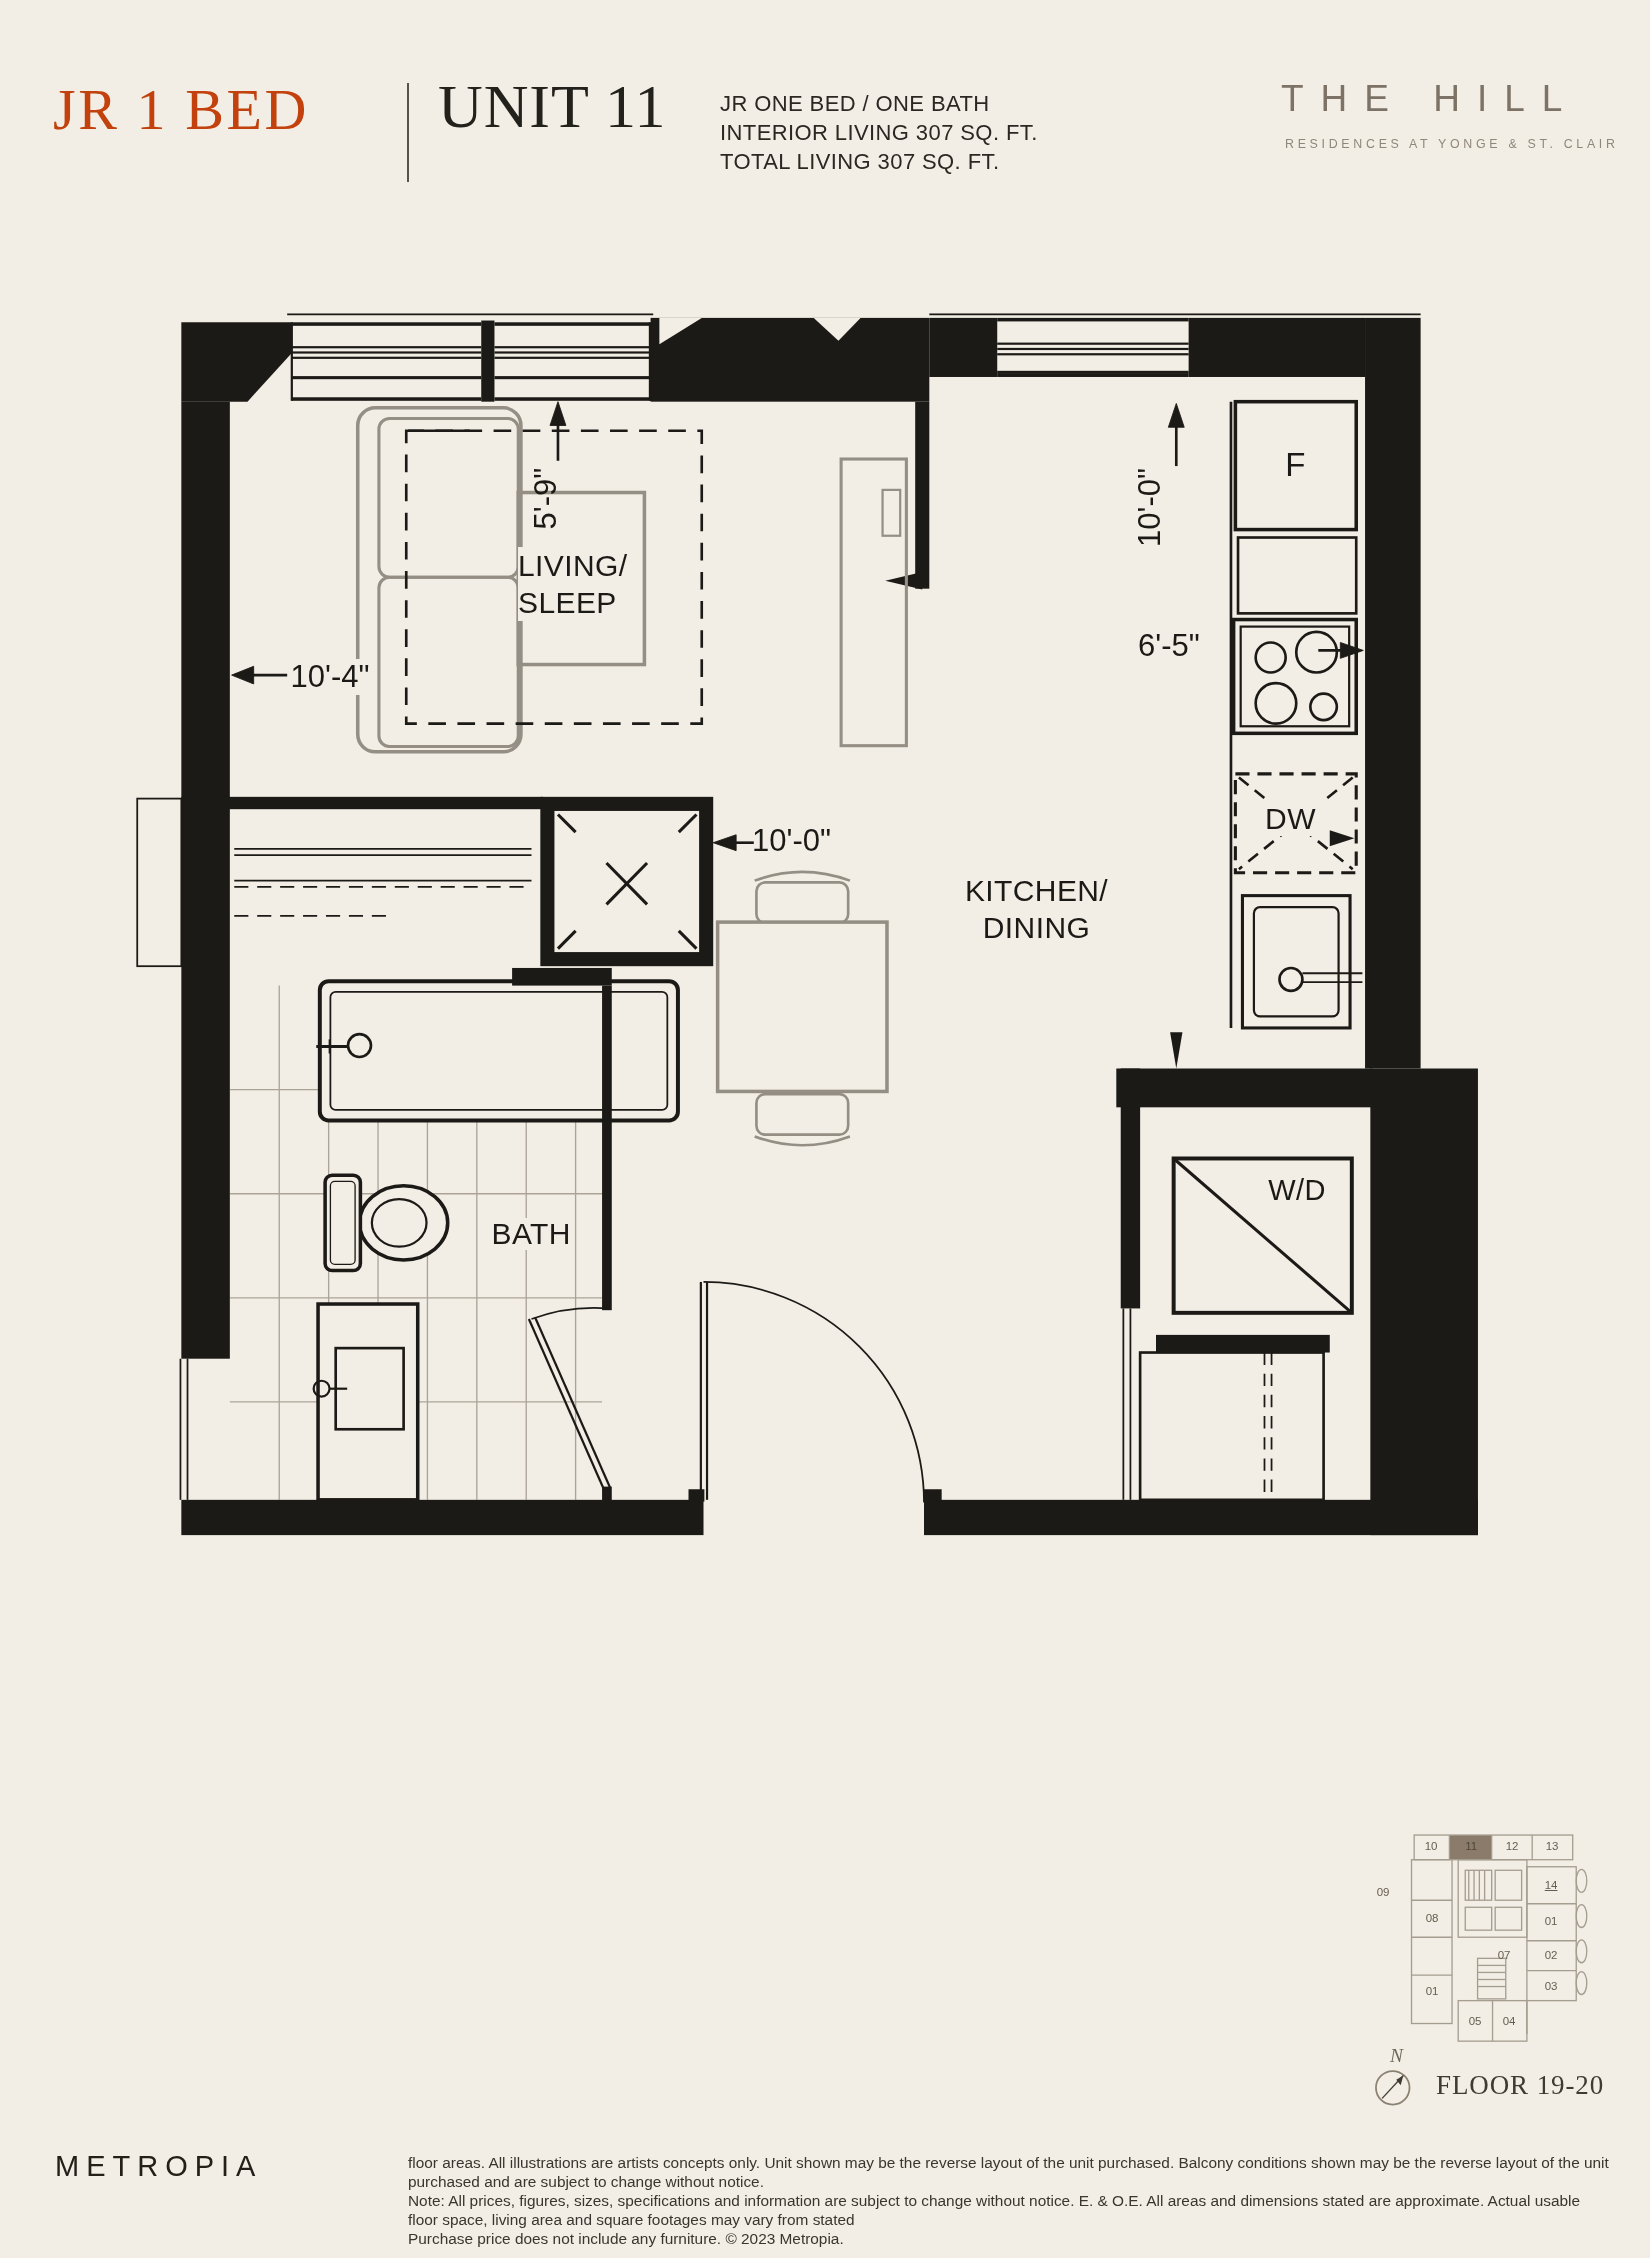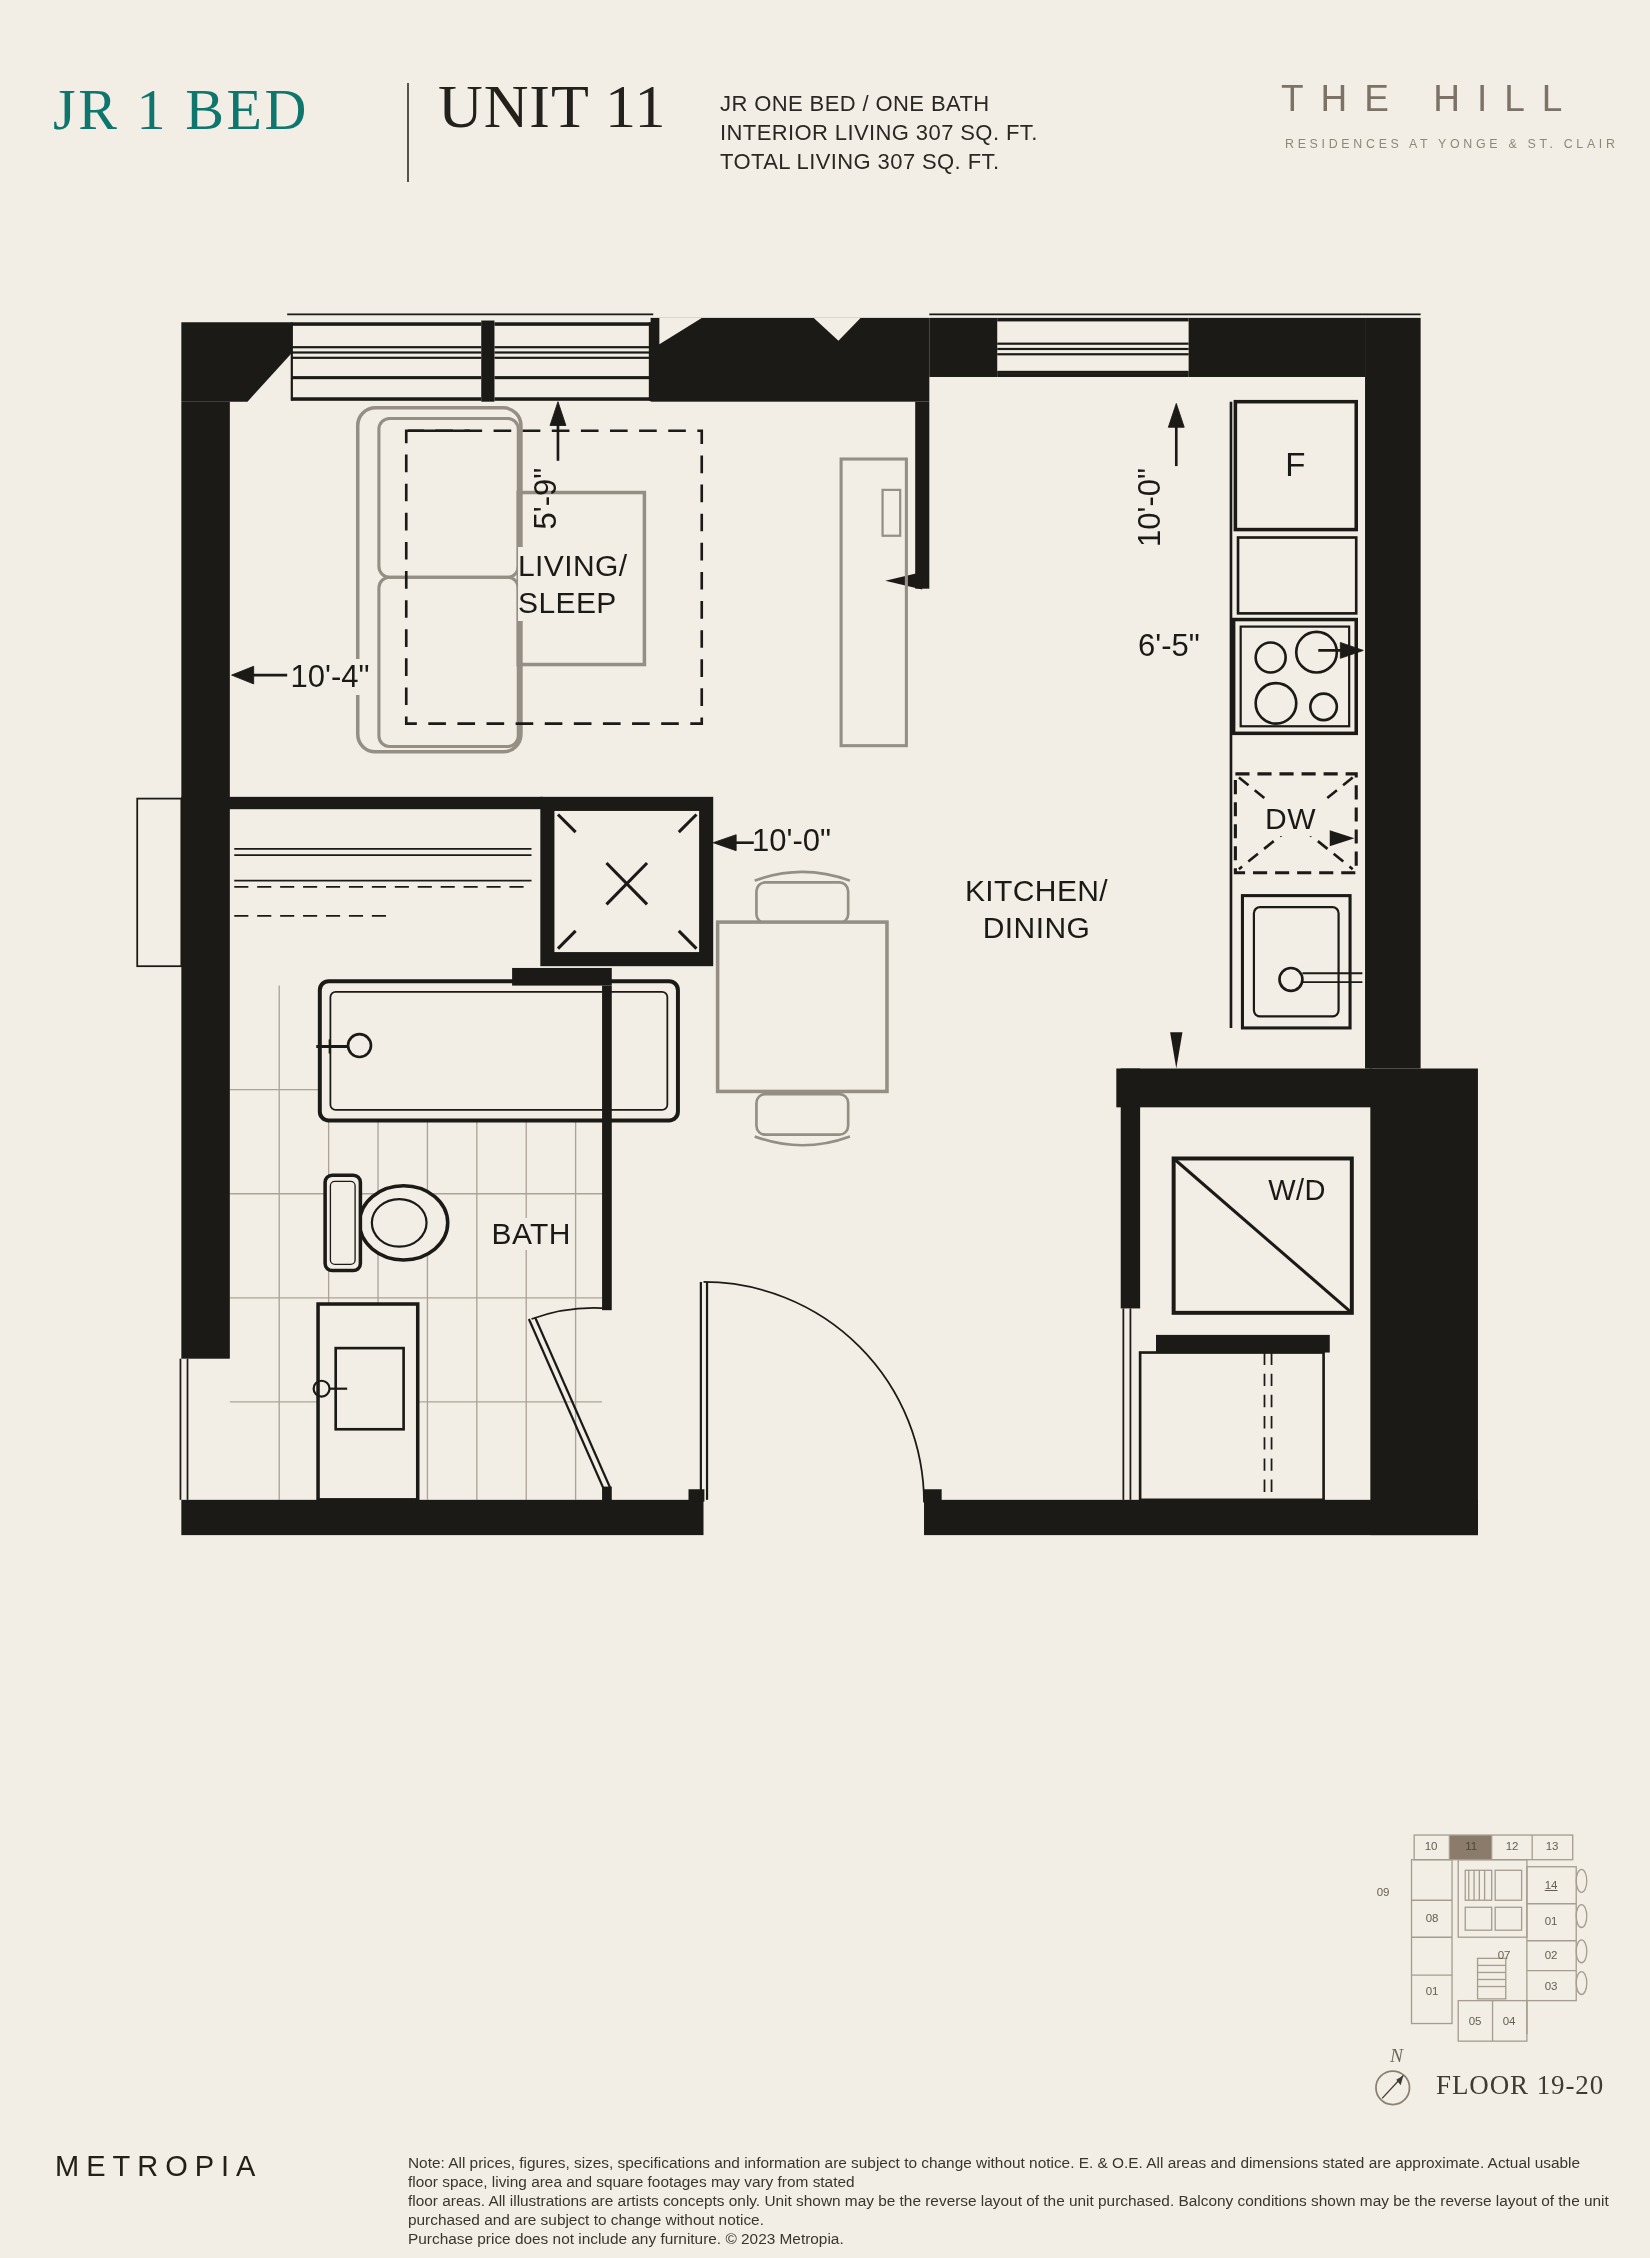--- a/index.html
+++ b/index.html
@@ -1,21 +1,21 @@
 <!DOCTYPE html>
 <html style="font-size:14px"><head>
 <meta charset="utf-8">
 <style>
   html,body{margin:0;padding:0;}
   body{background:#e8e4da;font-family:"Liberation Sans", sans-serif;}
   .page{position:relative;width:1651px;height:2258px;background:#f2eee5;overflow:hidden;}
   .abs{position:absolute;}
 
   
-  .plan-type{left:53px;top:76px;font-family:"Liberation Serif", serif;font-size:58px;letter-spacing:2.6px;color:#0f766e;}
+  .plan-type{left:53px;top:76px;font-family:"Liberation Serif", serif;font-size:58px;letter-spacing:2.6px;color:#c2410c;}
   .hdr-divider{left:407px;top:83px;width:1.8px;height:99px;background:#57534b;}
   .unit-no{left:438px;top:71px;font-family:"Liberation Serif", serif;font-size:62px;letter-spacing:0.9px;color:#23211c;}
   .specs{left:720px;top:89px;font-size:22px;line-height:29px;color:#2b2823;letter-spacing:0.4px;}
   .brand{left:1281px;top:78px;font-size:37px;letter-spacing:17px;color:#7c7366;font-weight:400;}
   .brand-sub{left:1285px;top:137px;font-size:12.4px;letter-spacing:3.7px;color:#8f877a;}
 
   
   .plan-label{color:#1c1a16;background:#f2eee5;line-height:37px;font-size:30px;letter-spacing:0.4px;}
   .dim{color:#1c1a16;font-size:31px;white-space:nowrap;}
   .rot{transform:rotate(-90deg);text-align:center;}
@@ -329,19 +329,19 @@
   <svg class="abs" style="left:1359px;top:2056px;" width="71" height="53" viewBox="0 0 80 60">
     <circle cx="38" cy="36" r="19" fill="none" stroke="#8a8173" stroke-width="2"></circle>
     <line x1="26" y1="48" x2="50" y2="22" stroke="#3f3b33" stroke-width="1.5"></line>
     <polygon points="50,22 42,27 47,33" fill="#3f3b33"></polygon>
   </svg>
   <span class="abs compass-n">N</span>
   <div class="abs floor-label">FLOOR 19-20</div>
 
   <div class="abs logo">METROPIA</div>
   <div class="abs disclaimer">
+    <div>floor areas. All illustrations are artists concepts only. Unit shown may be the reverse layout of the unit purchased. Balcony conditions shown may be the reverse layout of the unit purchased and are subject to change without notice.</div>
     <div>Note: All prices, figures, sizes, specifications and information are subject to change without notice. E. &amp; O.E. All areas and dimensions stated are approximate. Actual usable floor space, living area and square footages may vary from stated</div>
-    <div>floor areas. All illustrations are artists concepts only. Unit shown may be the reverse layout of the unit purchased. Balcony conditions shown may be the reverse layout of the unit purchased and are subject to change without notice.</div>
     <div>Purchase price does not include any furniture. © 2023 Metropia.</div>
   </div>
 
 </div>
 
 
 </body></html>

